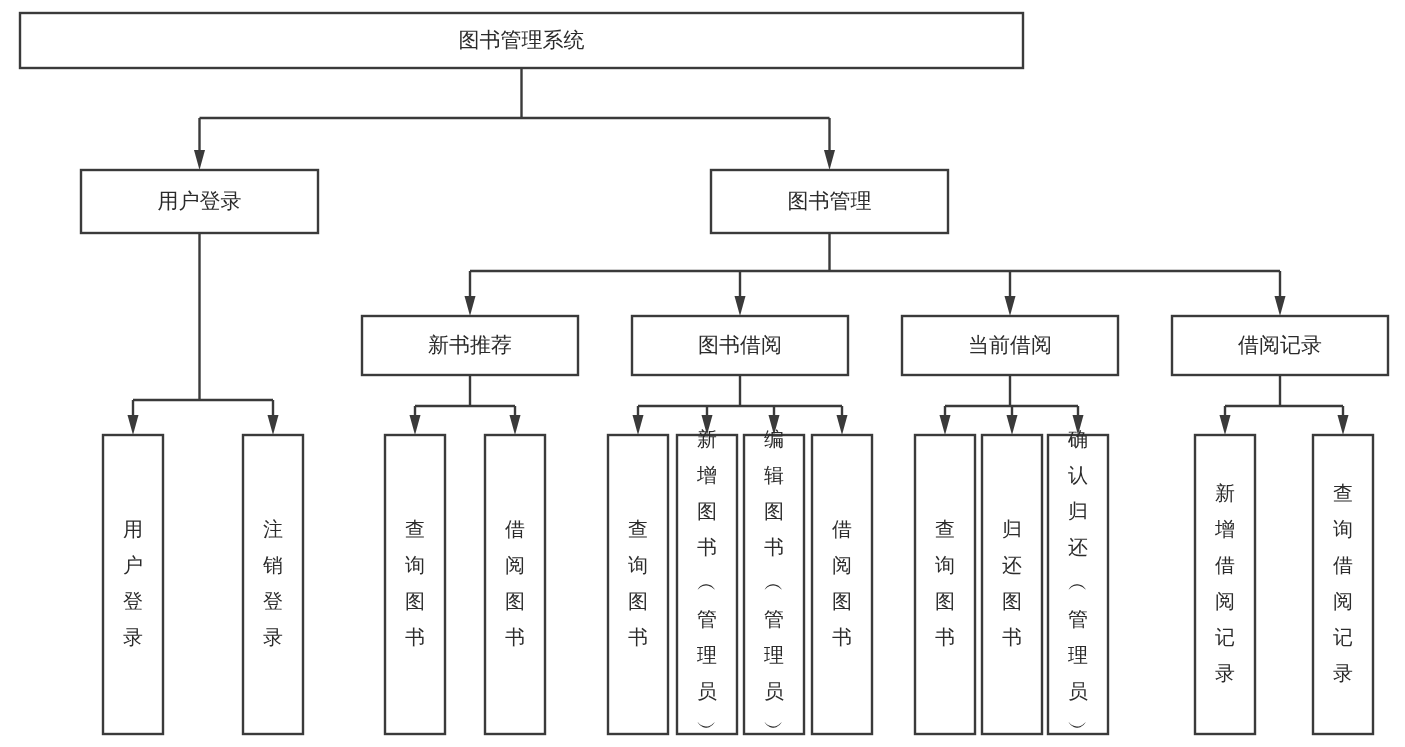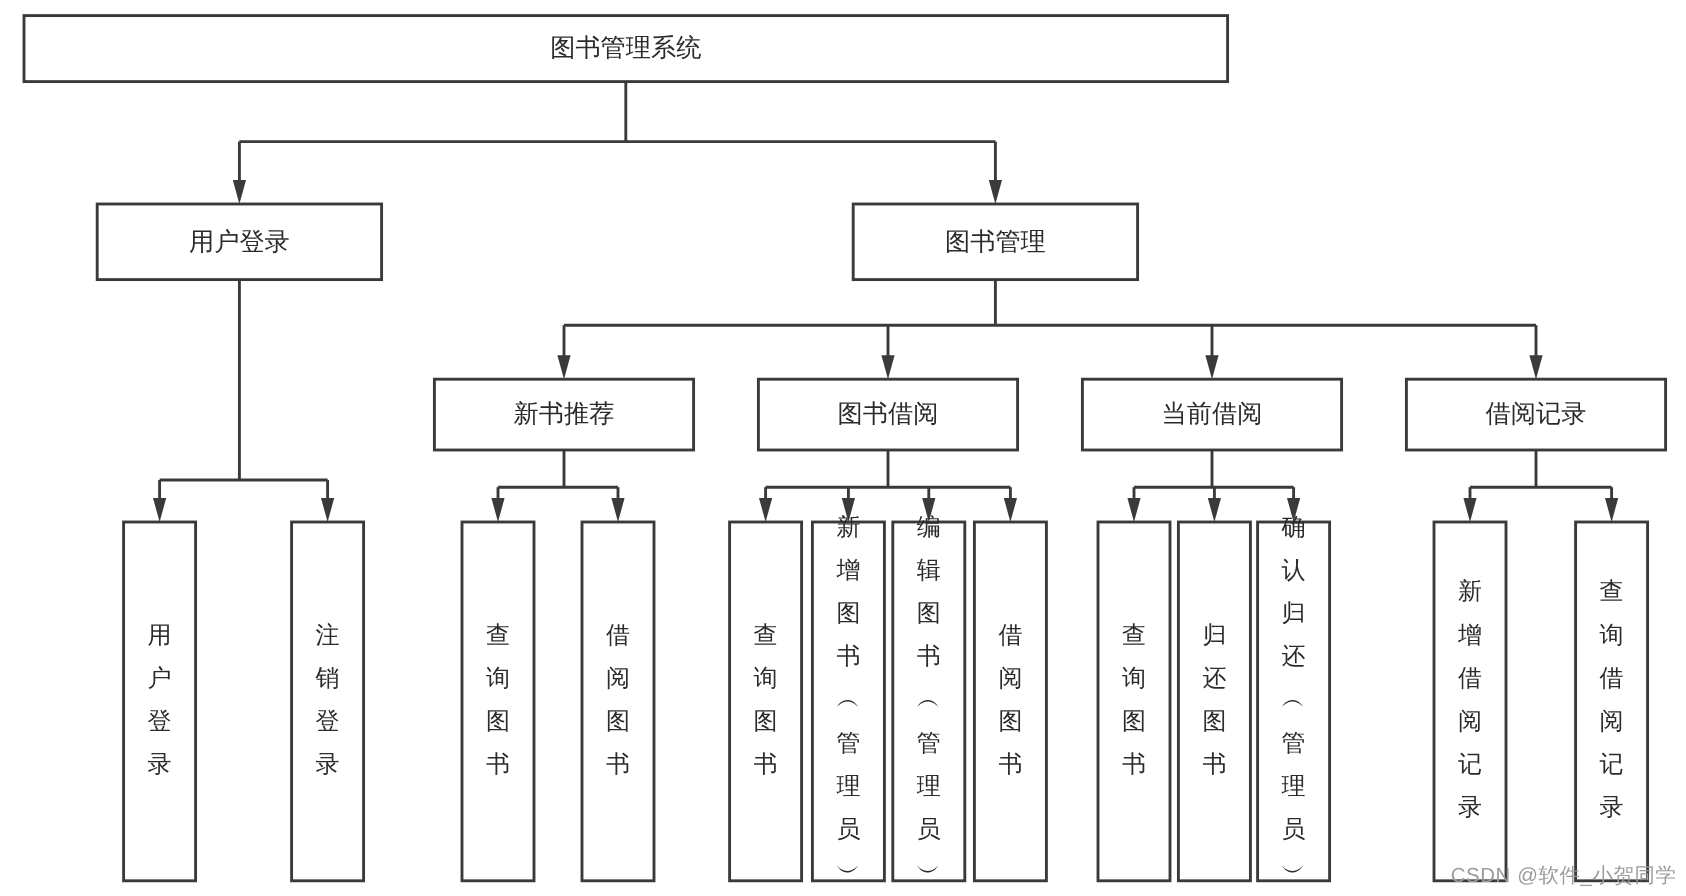--- a/index.html
+++ b/index.html
@@ -174,14 +174,13 @@
         <g>
           <rect x="1195" y="435" width="60" height="299" class="node-rect"></rect>
           <text x="1225" y="0" class="node-label vertical"><tspan x="1225" y="494.5">新</tspan><tspan x="1225" y="530.5">增</tspan><tspan x="1225" y="566.5">借</tspan><tspan x="1225" y="602.5">阅</tspan><tspan x="1225" y="638.5">记</tspan><tspan x="1225" y="674.5">录</tspan></text>
         </g>
         <g>
           <rect x="1313" y="435" width="60" height="299" class="node-rect"></rect>
           <text x="1343" y="0" class="node-label vertical"><tspan x="1343" y="494.5">查</tspan><tspan x="1343" y="530.5">询</tspan><tspan x="1343" y="566.5">借</tspan><tspan x="1343" y="602.5">阅</tspan><tspan x="1343" y="638.5">记</tspan><tspan x="1343" y="674.5">录</tspan></text>
         </g>
       </g>
     </svg>
-  <div class="watermark">CSDN @软件_小贺同学</div>
 </div>
 
 </body></html>

